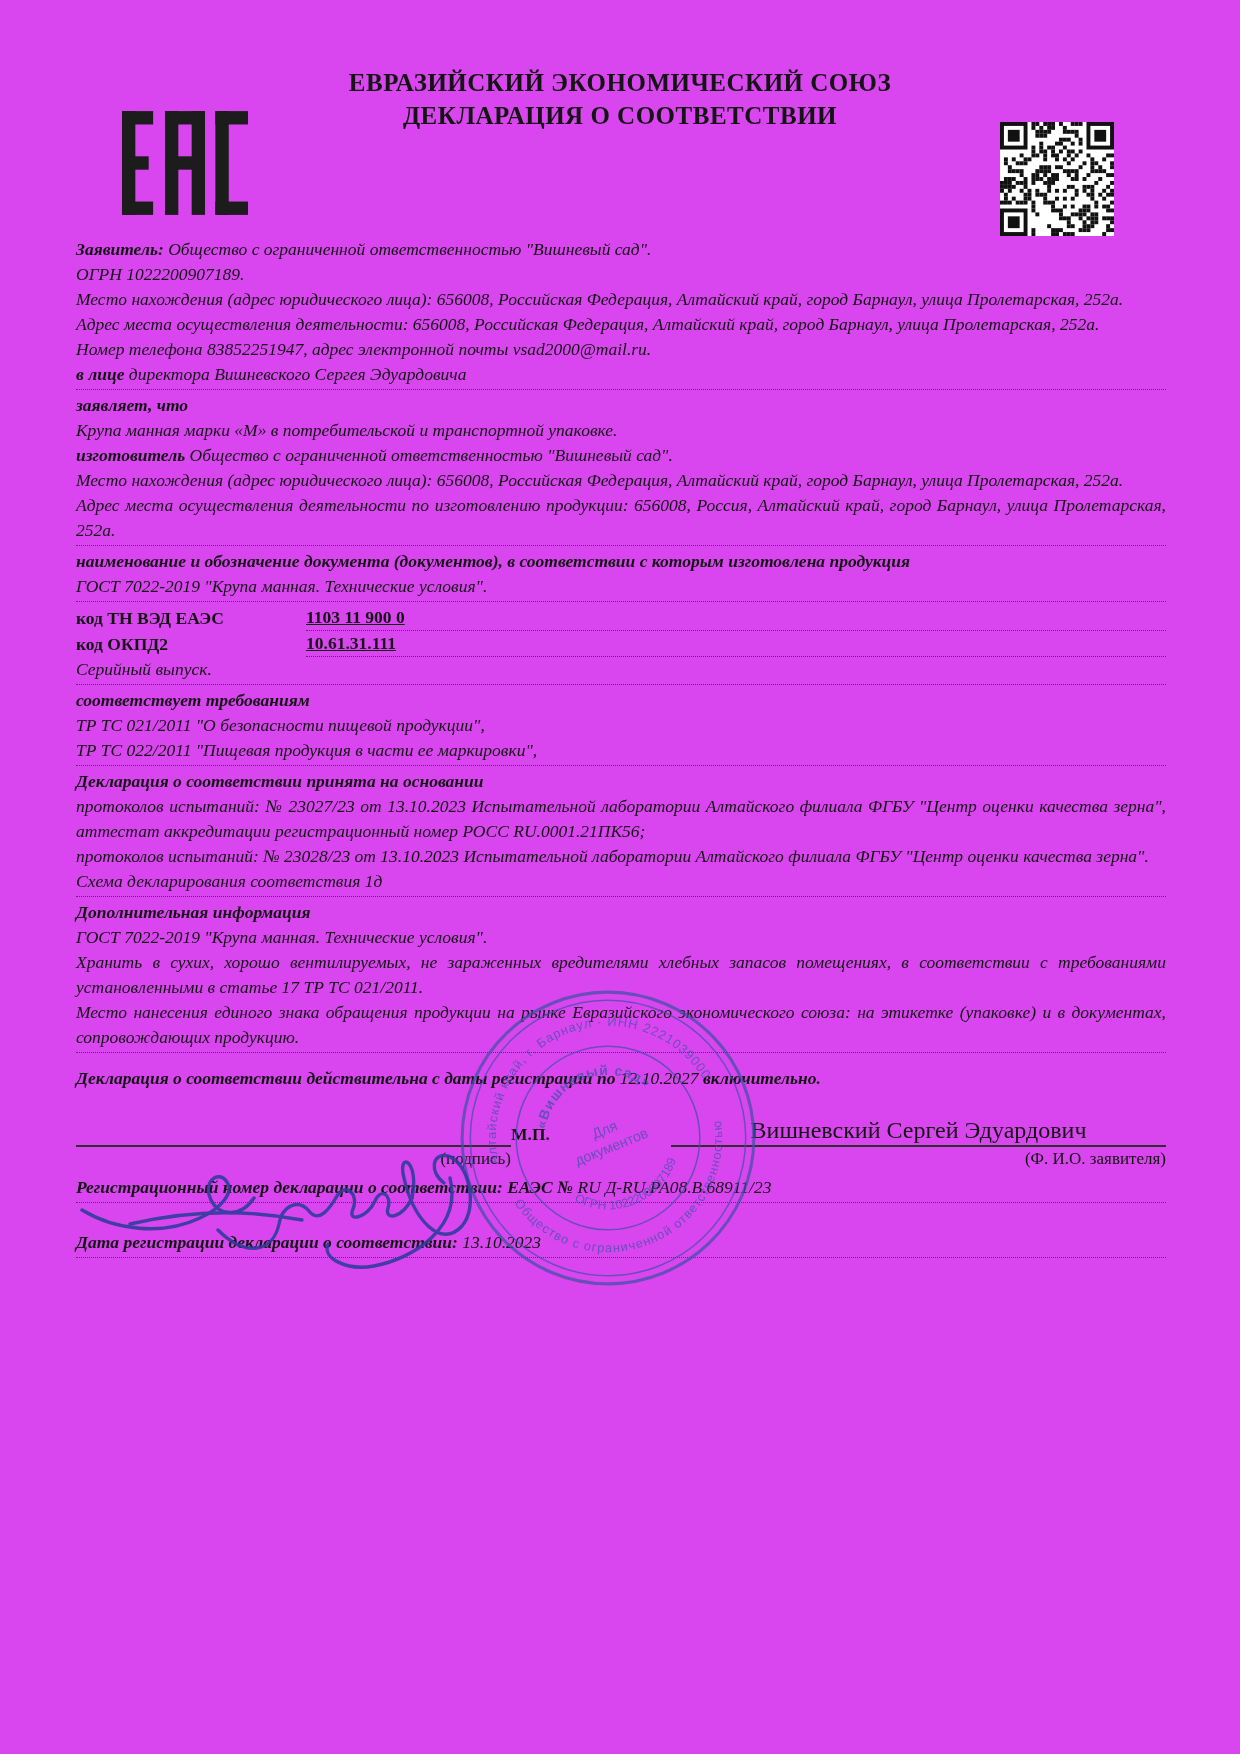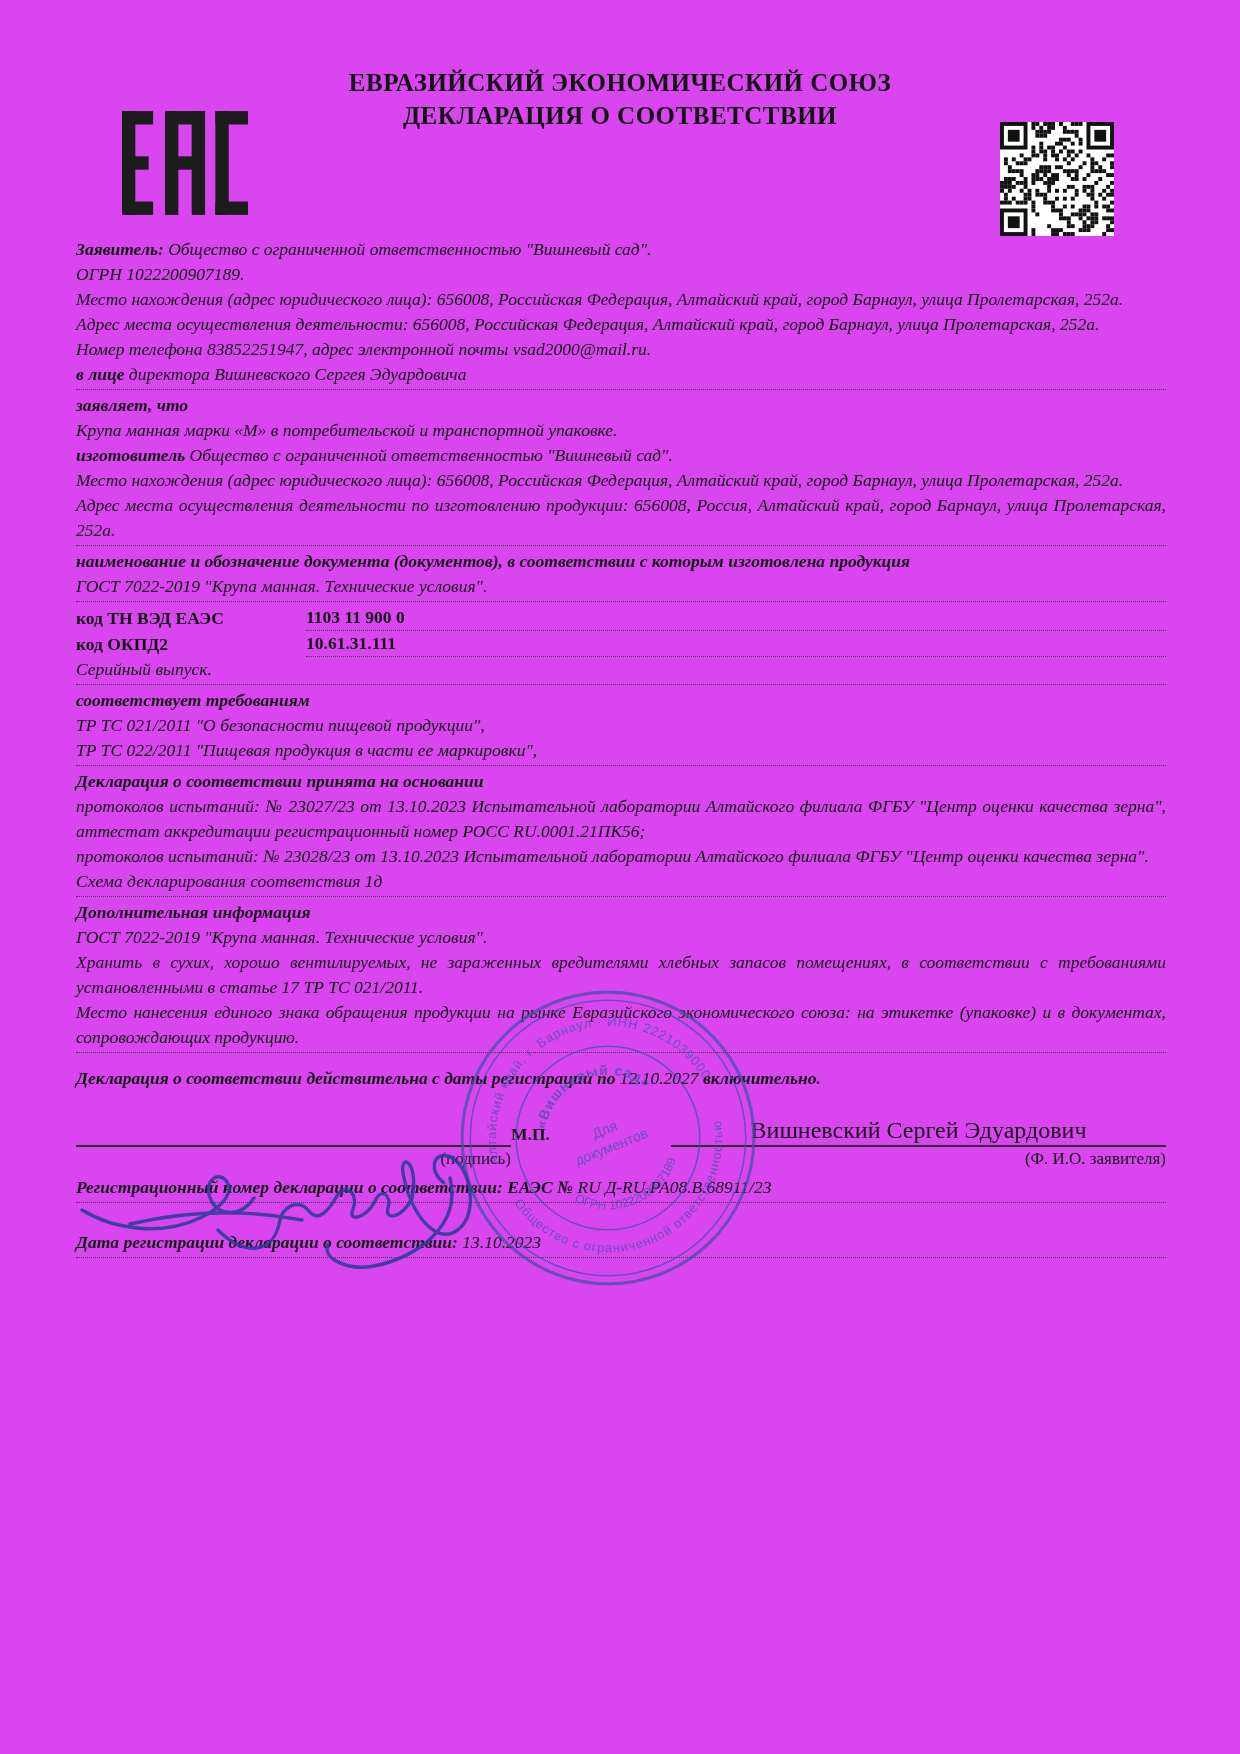--- a/index.html
+++ b/index.html
@@ -16,21 +16,21 @@
   .qr{position:absolute;left:1000px;top:122px;}
   
   .main{position:absolute;left:76px;width:1090px;top:237px;
     font-size:17.5px;line-height:25px;text-align:justify;}
   .main p{margin:0;font-style:italic;}
   b{font-weight:bold;}
   .dot{border-bottom:1.7px dotted #3f3f3f;height:2px;margin:0 0 3px 0;}
   .code-row{display:flex;align-items:flex-end;}
   .code-label{width:230px;font-weight:bold;flex:none;}
   .code-val-wrap{flex:1;border-bottom:1.7px dotted #3f3f3f;}
-  .code-val{font-weight:bold;}
+  .code-val{font-weight:bold;text-decoration:underline;}
   .validity{margin-top:13px !important;}
   
   .sig-row{display:flex;margin-top:6px;align-items:flex-end;}
   .sig-left{width:435px;flex:none;}
   .sig-mid{width:160px;flex:none;text-align:left;font-weight:bold;padding-bottom:24px;}
   .sig-right{flex:1;text-align:center;}
   .sig-line{border-bottom:2px solid #2e2e2e;height:2px;}
   .sig-caption{text-align:right;font-size:17px;line-height:24px;}
   .sig-name{font-size:24px;line-height:26px;}
   .reg-line{margin-top:4px !important;}

